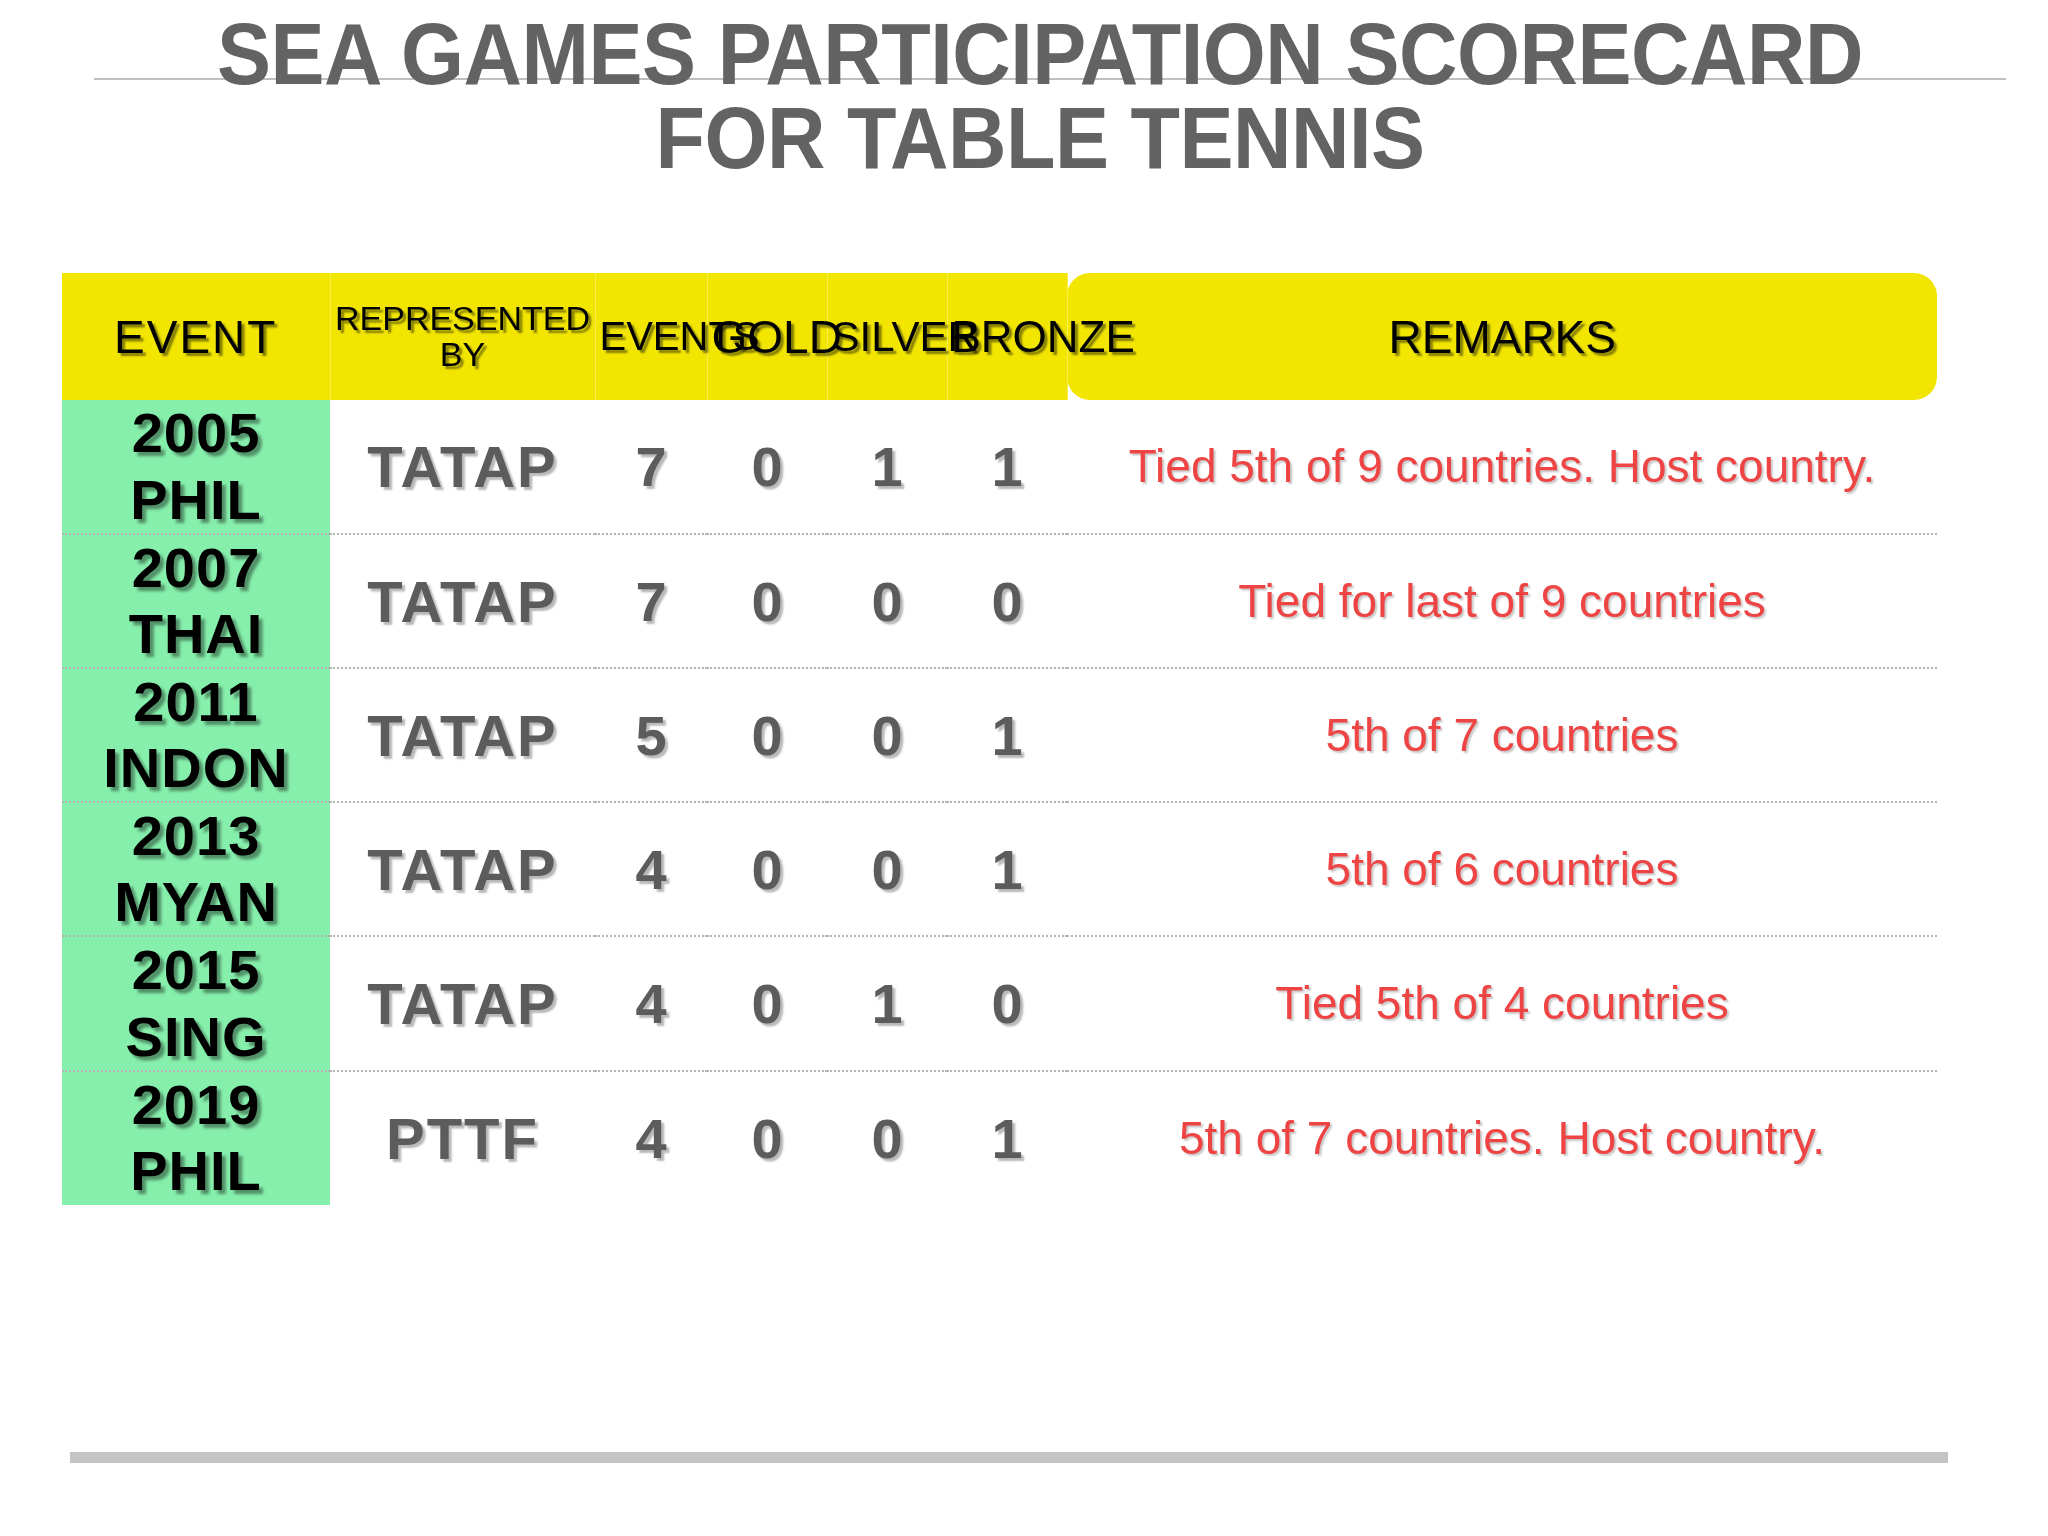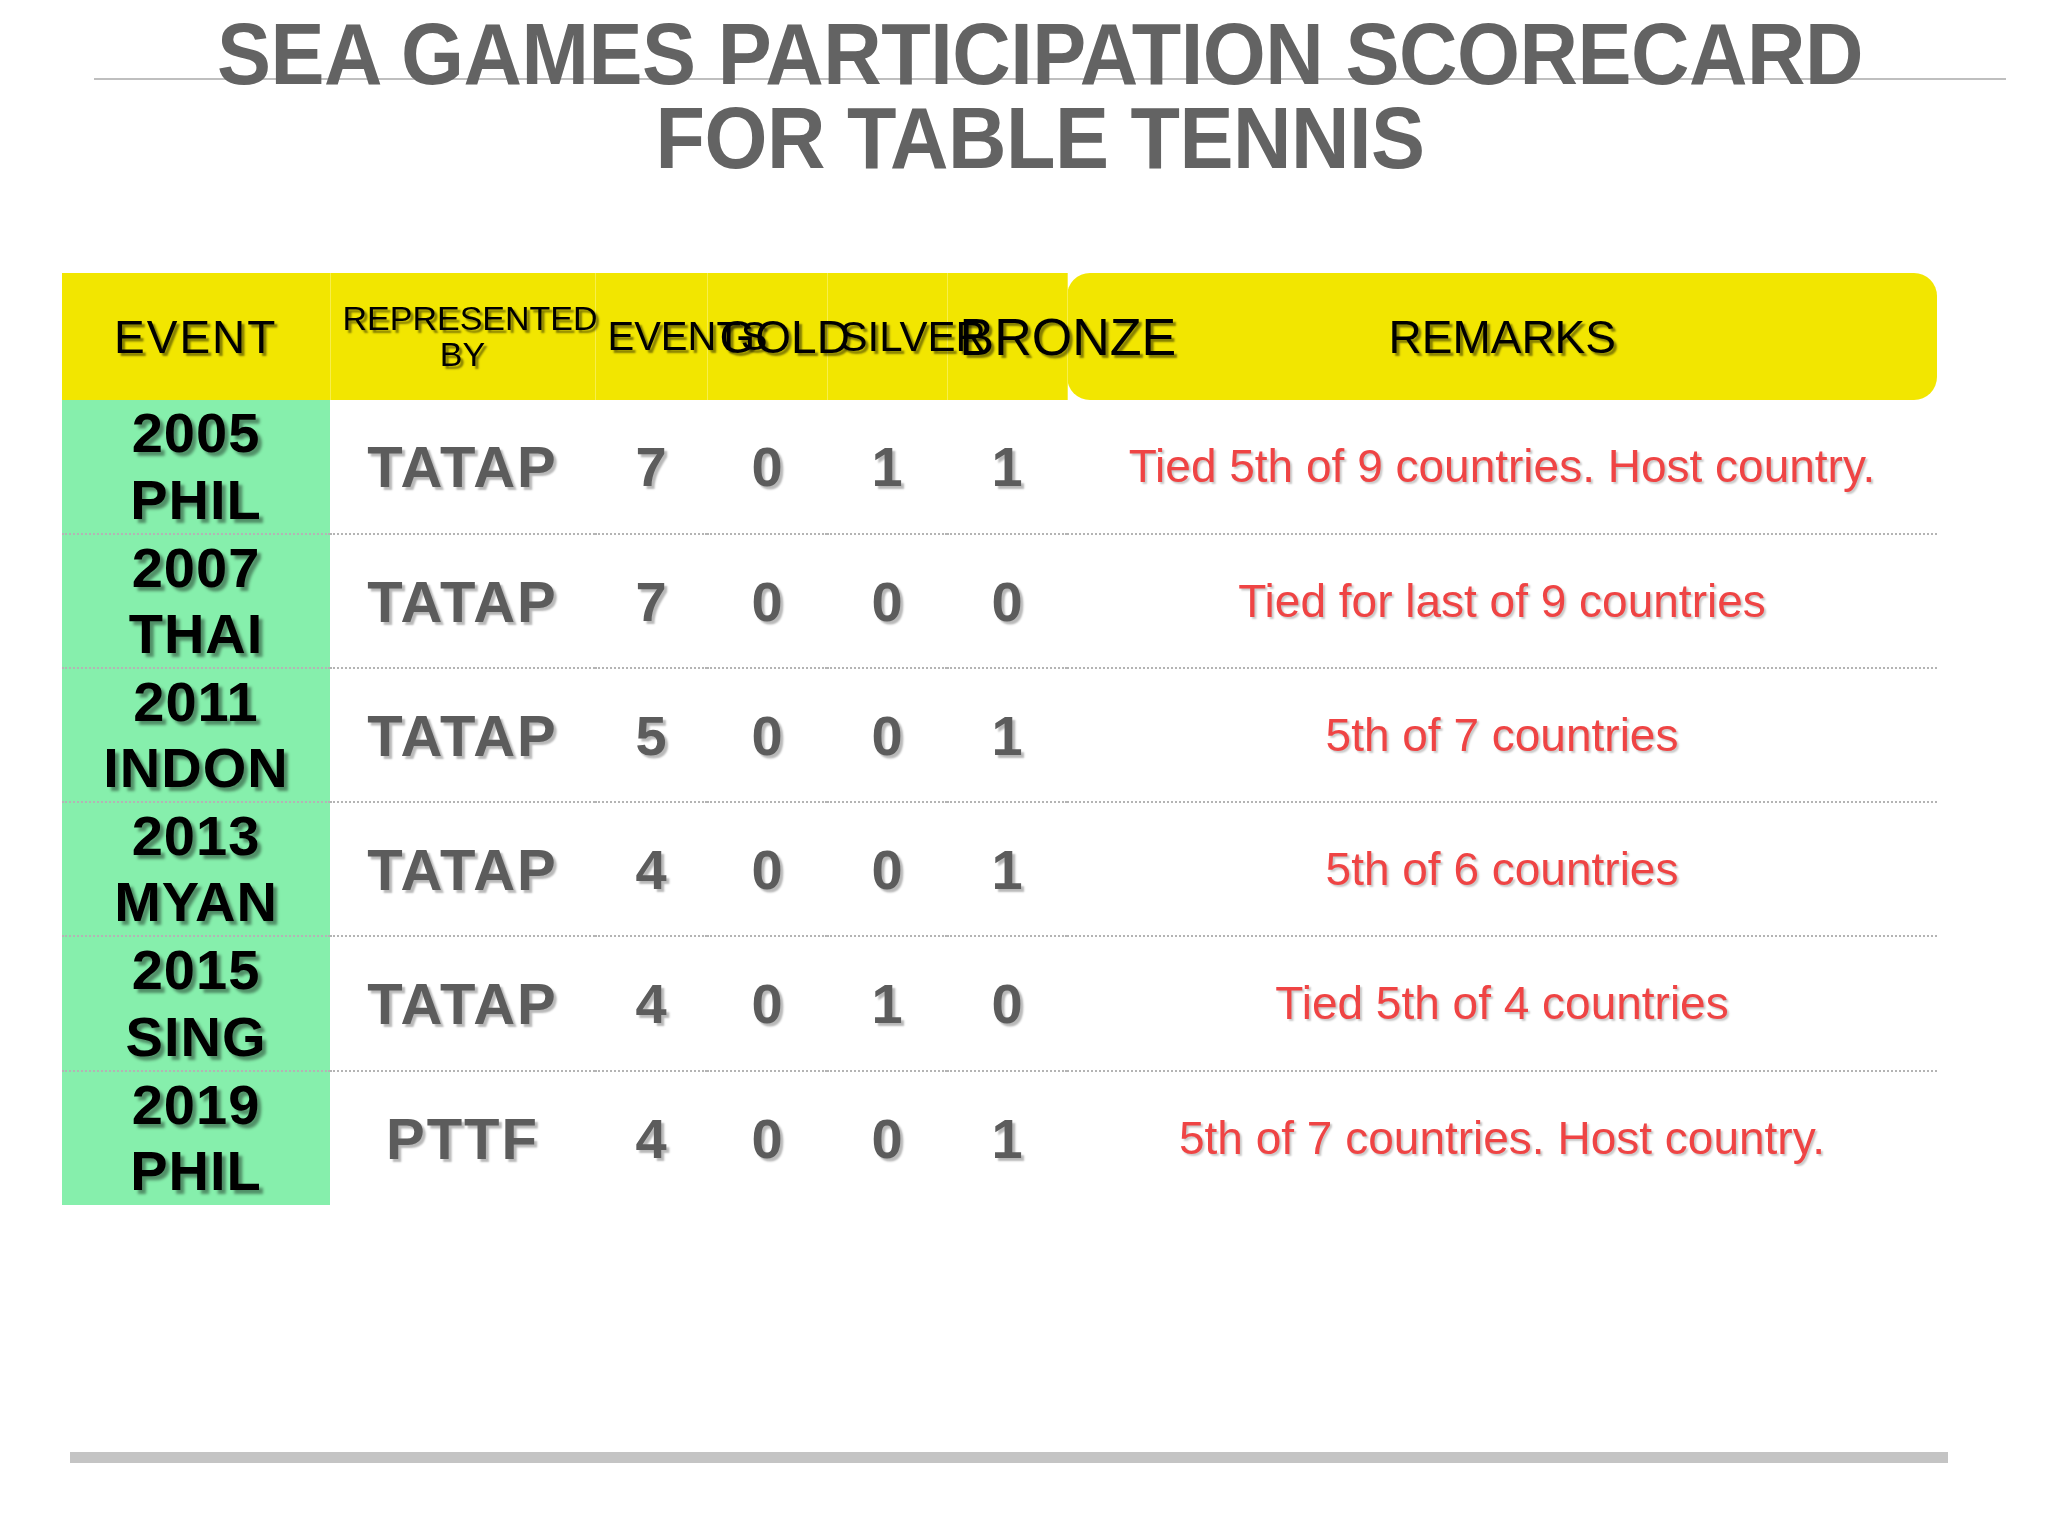--- a/index.html
+++ b/index.html
@@ -64,32 +64,32 @@
 
   
   .scoretable thead th {
     background: #F2E600;
     color: #000000;
     font-family: "Liberation Sans Narrow", "Liberation Sans", sans-serif;
     font-weight: normal;
     text-align: center;
     vertical-align: middle;
     height: 127px;
-    padding: 0 12px;
+    padding: 0 4px;
     text-shadow: 3px 3px 2px rgba(0,0,0,0.45);
     border-right: 1px solid #f7ef4a;
   }
   .scoretable thead th:last-child { border-right: none; border-radius: 23px; }
 
   .th-event    { font-size: 46px; letter-spacing: 2px; }
   .th-repby    { font-size: 34px; line-height: 1.05; }
   .th-events   { font-size: 40px; }
   .th-gold     { font-size: 46px; }
   .th-silver   { font-size: 42px; }
-  .th-bronze   { font-size: 52px; }
+  .th-bronze   { font-size: 44px; }
   .th-remarks  { font-size: 46px; }
 
   
   .scoretable tbody tr { height: 134px; }
 
   .scoretable tbody td {
     vertical-align: middle;
     text-align: center;
     padding: 0;
     border-bottom: 2px dotted #b4b4b4;

